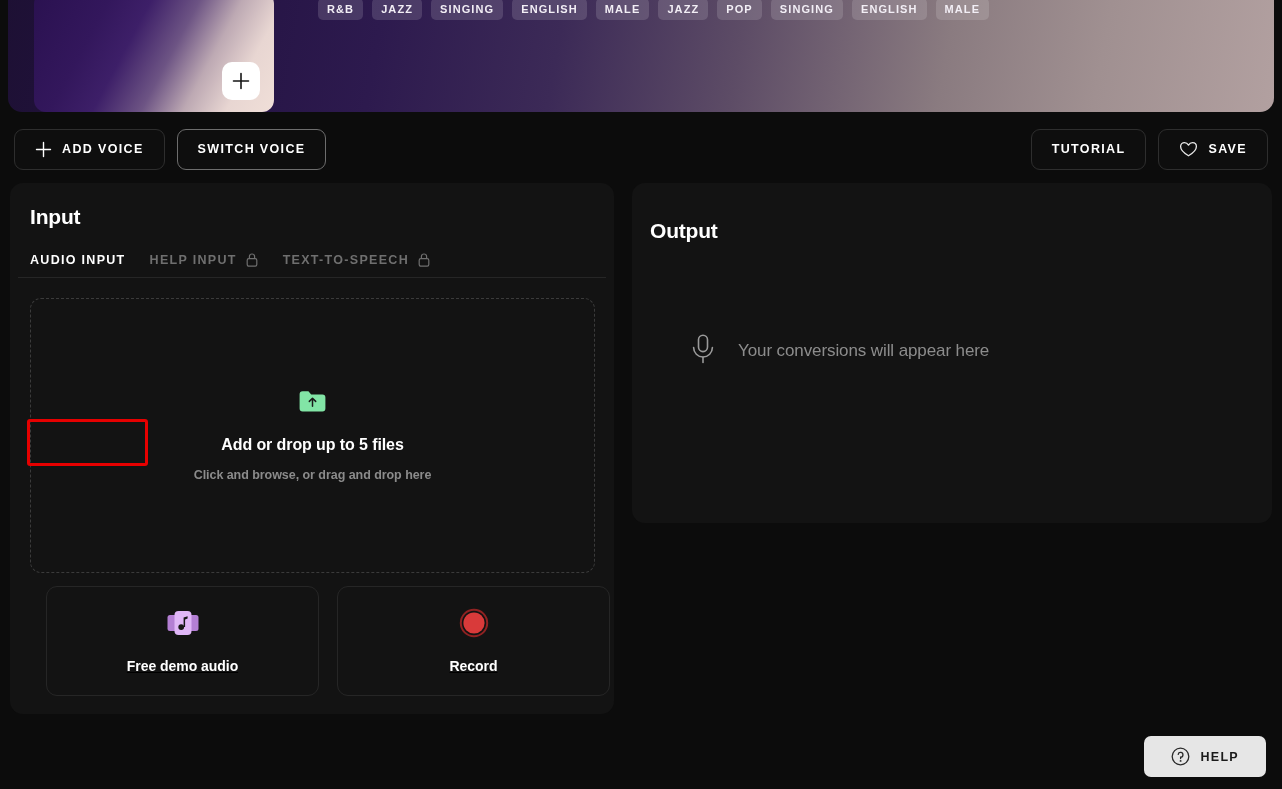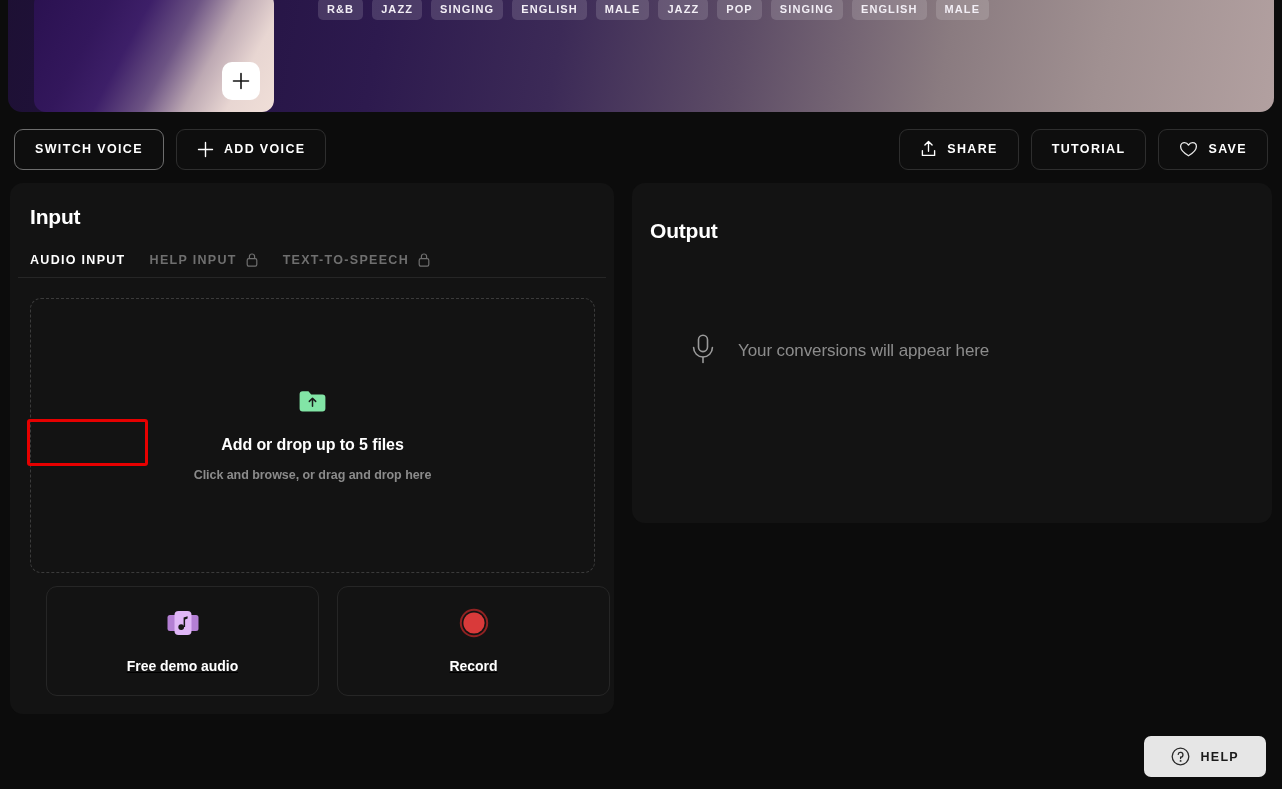--- a/index.html
+++ b/index.html
@@ -218,38 +218,31 @@
         <span class="tag">POP</span>
         <span class="tag">SINGING</span>
         <span class="tag">ENGLISH</span>
         <span class="tag">MALE</span>
       </div>
     </div>
   </div>
 
   <div class="toolbar">
     <div class="tb-group">
-      <button class="tb-btn outlined">
-        <span>SWITCH VOICE</span>
-      </button>
       <button class="tb-btn">
         <svg width="17" height="17" viewBox="0 0 17 17">
           <path d="M8.5 1.5 V15.5 M1.5 8.5 H15.5" stroke="#ffffff" stroke-width="1.4" stroke-linecap="round"></path>
         </svg>
         <span>ADD VOICE</span>
       </button>
+      <button class="tb-btn outlined">
+        <span>SWITCH VOICE</span>
+      </button>
     </div>
     <div class="tb-group">
-      <button class="tb-btn">
-        <svg width="17" height="18" viewBox="0 0 17 18">
-          <path d="M8.5 1.6 V11.2 M4.9 5.1 L8.5 1.5 L12.1 5.1" stroke="#fff" stroke-width="1.35" fill="none" stroke-linecap="round" stroke-linejoin="round"></path>
-          <path d="M2.4 10.6 V15.4 H14.6 V10.6" stroke="#fff" stroke-width="1.35" fill="none" stroke-linecap="round" stroke-linejoin="round"></path>
-        </svg>
-        <span>SHARE</span>
-      </button>
       <button class="tb-btn">
         <span>TUTORIAL</span>
       </button>
       <button class="tb-btn">
         <svg width="19" height="17" viewBox="0 0 19 17">
           <path d="M9.5 14.8 C9.5 14.8 1.6 10.2 1.6 5.6 C1.6 3.2 3.4 1.6 5.5 1.6 C7.1 1.6 8.6 2.6 9.5 4.1 C10.4 2.6 11.9 1.6 13.5 1.6 C15.6 1.6 17.4 3.2 17.4 5.6 C17.4 10.2 9.5 14.8 9.5 14.8 Z" fill="none" stroke="#e8e8e8" stroke-width="1.3" stroke-linejoin="round"></path>
         </svg>
         <span>SAVE</span>
       </button>
     </div>

